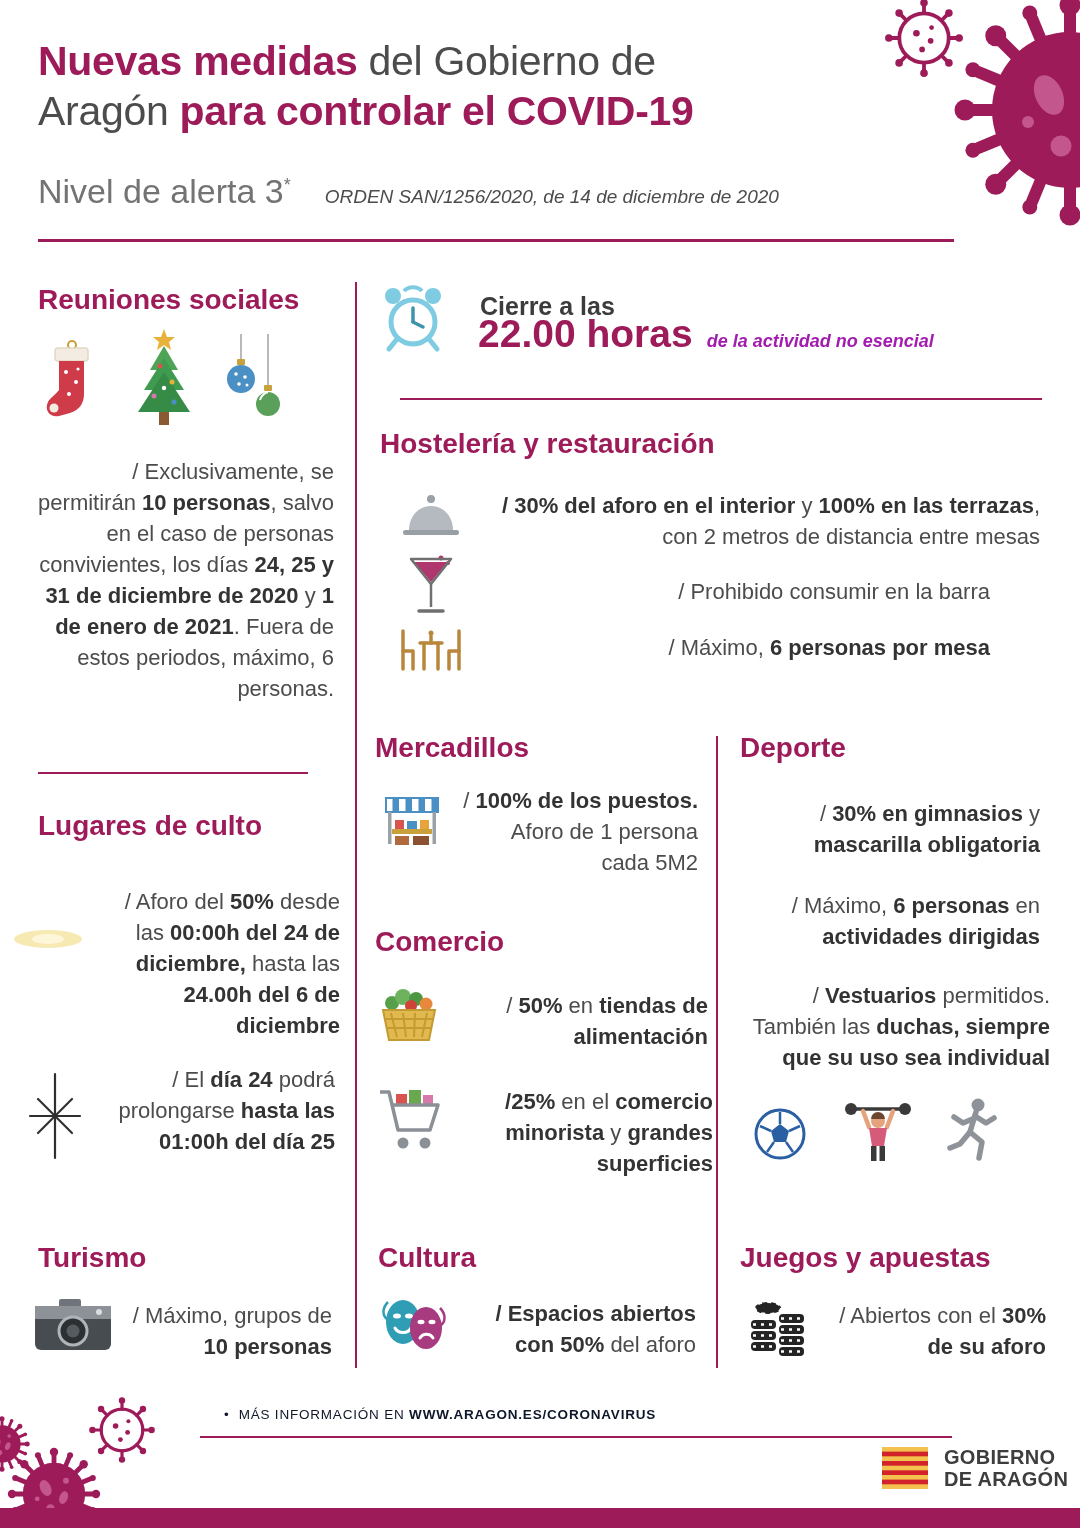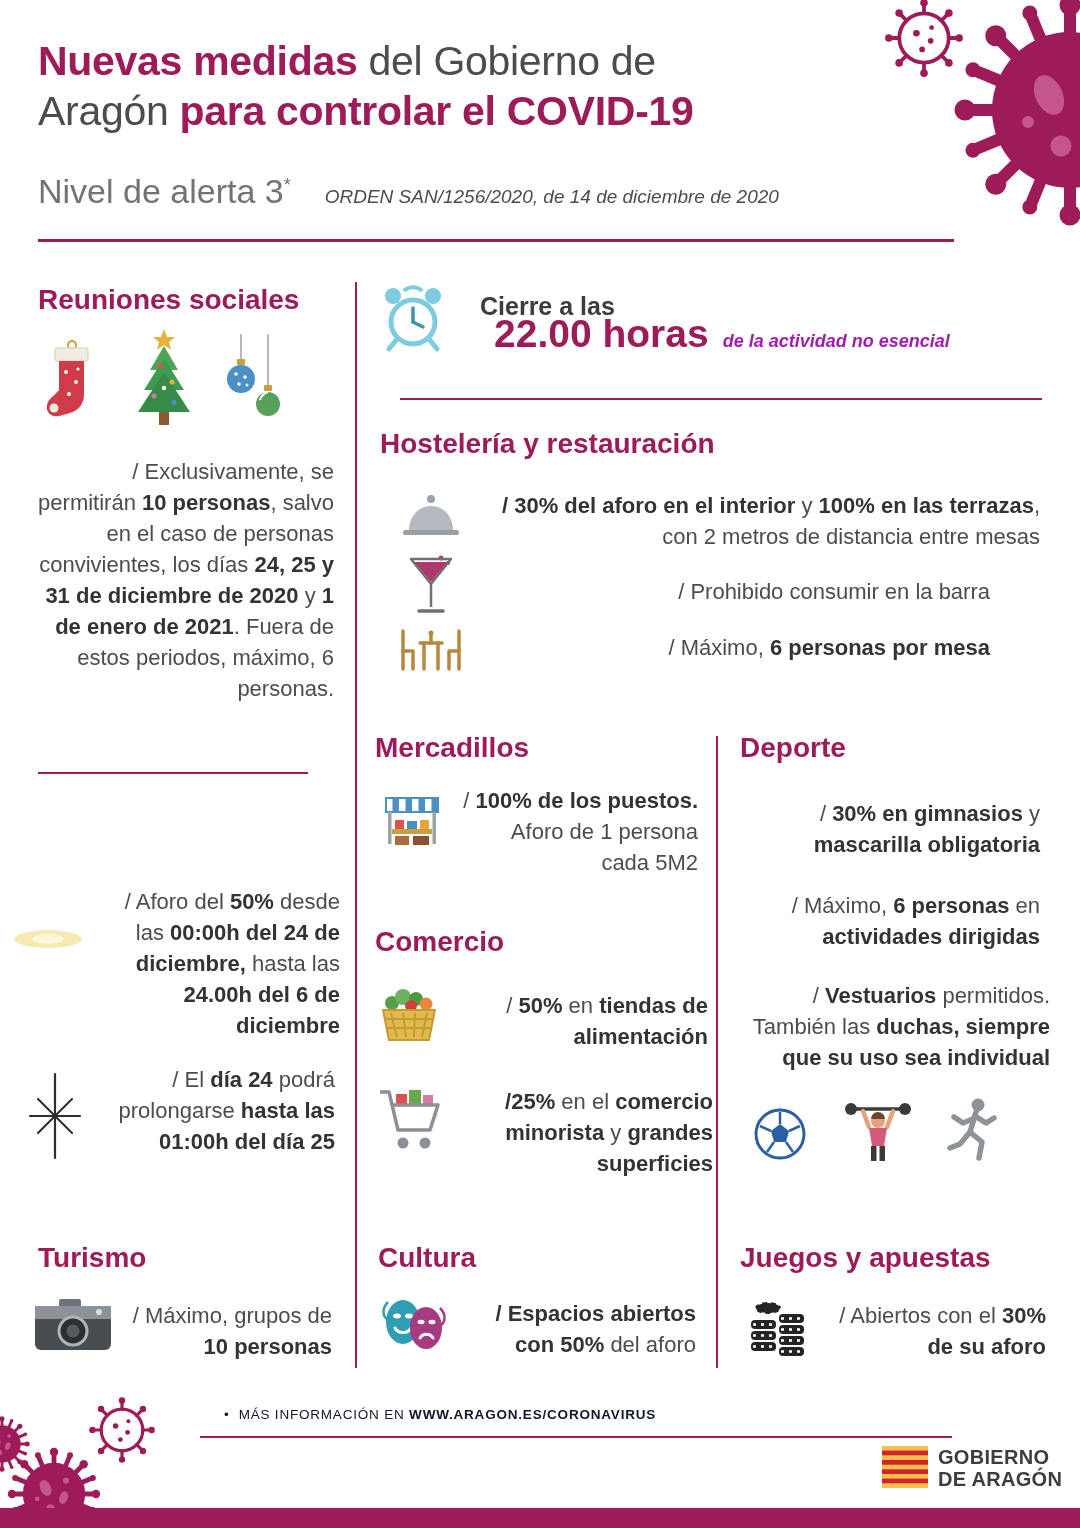--- a/index.html
+++ b/index.html
@@ -9,28 +9,28 @@
   .h1{font-size:41px;line-height:50px;font-weight:400;color:#4c4c4c;letter-spacing:-0.3px;}
   .rich-b{font-weight:700;color:#333333;}
   .rich-m{color:#9e1b59;}
   .alert-row{display:flex;align-items:baseline;gap:34px;}
   .alert-level{font-size:34px;color:#737373;font-weight:400;}
   .alert-level sup{font-size:18px;}
   .order-ref{font-size:19px;font-style:italic;color:#4c4c4c;}
   .sec-h{font-size:28px;font-weight:700;color:#9e1b59;}
   .body-text{font-size:22px;line-height:31px;color:#4c4c4c;text-align:right;}
   .cierre-intro{font-size:25px;font-weight:700;color:#3c3c3c;margin-top:8px;}
-  .cierre-row{display:flex;align-items:baseline;gap:14px;margin-left:16px;}
+  .cierre-row{display:flex;align-items:baseline;gap:14px;}
   .cierre-time{font-size:39px;font-weight:700;color:#9e1b59;}
   .cierre-suffix{font-size:18px;font-weight:700;color:#a21caf;font-style:italic;}
   .hrule{background:#9e1b59;height:2px;}
   .vrule{background:#9e1b59;width:2px;}
   .footer-info{font-size:13.5px;letter-spacing:0.8px;color:#0f172a;font-weight:400;}
   .footer-info .rich-b{color:inherit;}
-  .logo{display:flex;align-items:flex-start;gap:10px;}
+  .logo{display:flex;align-items:center;gap:16px;}
   .logo-text{font-size:20px;line-height:22px;font-weight:700;color:#3d3d3d;letter-spacing:0.3px;}
   .bottom-bar{background:#9e1b59;}
 </style>
 </head>
 <body>
 
 <div id="page">
 
   <svg width="0" height="0" style="position:absolute" aria-hidden="true">
     <defs>
@@ -169,20 +169,21 @@
     <line x1="44" y1="0" x2="44" y2="52" stroke="#b9b9b9" stroke-width="2"></line>
     <rect x="40" y="51" width="8" height="6" rx="1" fill="#c9a13b"></rect>
     <circle cx="44" cy="70" r="12" fill="#5aa05a"></circle>
     <path d="M36 66 a12 12 0 0 1 8 -8" stroke="#fff" stroke-width="2" fill="none"></path>
   </svg>
 
   <div class="abs body-text" style="left:38px;top:456px;width:296px"><span>/ Exclusivamente, se permitirán </span><span class="rich-b">10 personas</span><span>, salvo en el caso de personas convivientes, los días </span><span class="rich-b">24, 25 y 31 de diciembre de 2020</span><span> y </span><span class="rich-b">1 de enero de 2021</span><span>. Fuera de estos periodos, máximo, 6 personas.</span></div>
 
   <div class="abs hrule" style="left:38px;top:772px;width:270px"></div>
 
+  <div class="abs sec-h" style="left:38px;top:810px">Lugares de culto</div>
 
   <svg class="abs" style="left:10px;top:922px" width="76" height="34" viewBox="0 0 76 34">
     <ellipse cx="38" cy="17" rx="34" ry="9" fill="#f6e9b2"></ellipse>
     <ellipse cx="38" cy="17" rx="16" ry="5" fill="#fdf6d8"></ellipse>
   </svg>
   <div class="abs body-text" style="left:95px;top:886px;width:245px"><span>/ Aforo del </span><span class="rich-b">50%</span><span>  desde las </span><span class="rich-b">00:00h del 24 de diciembre,</span><span> hasta las </span><span class="rich-b">24.00h del 6 de diciembre</span></div>
 
   <svg class="abs" style="left:26px;top:1072px" width="58" height="88" viewBox="0 0 58 88">
     <g stroke="#2f2f2f" stroke-width="2.2" stroke-linecap="round">
       <line x1="29" y1="2" x2="29" y2="86"></line>

